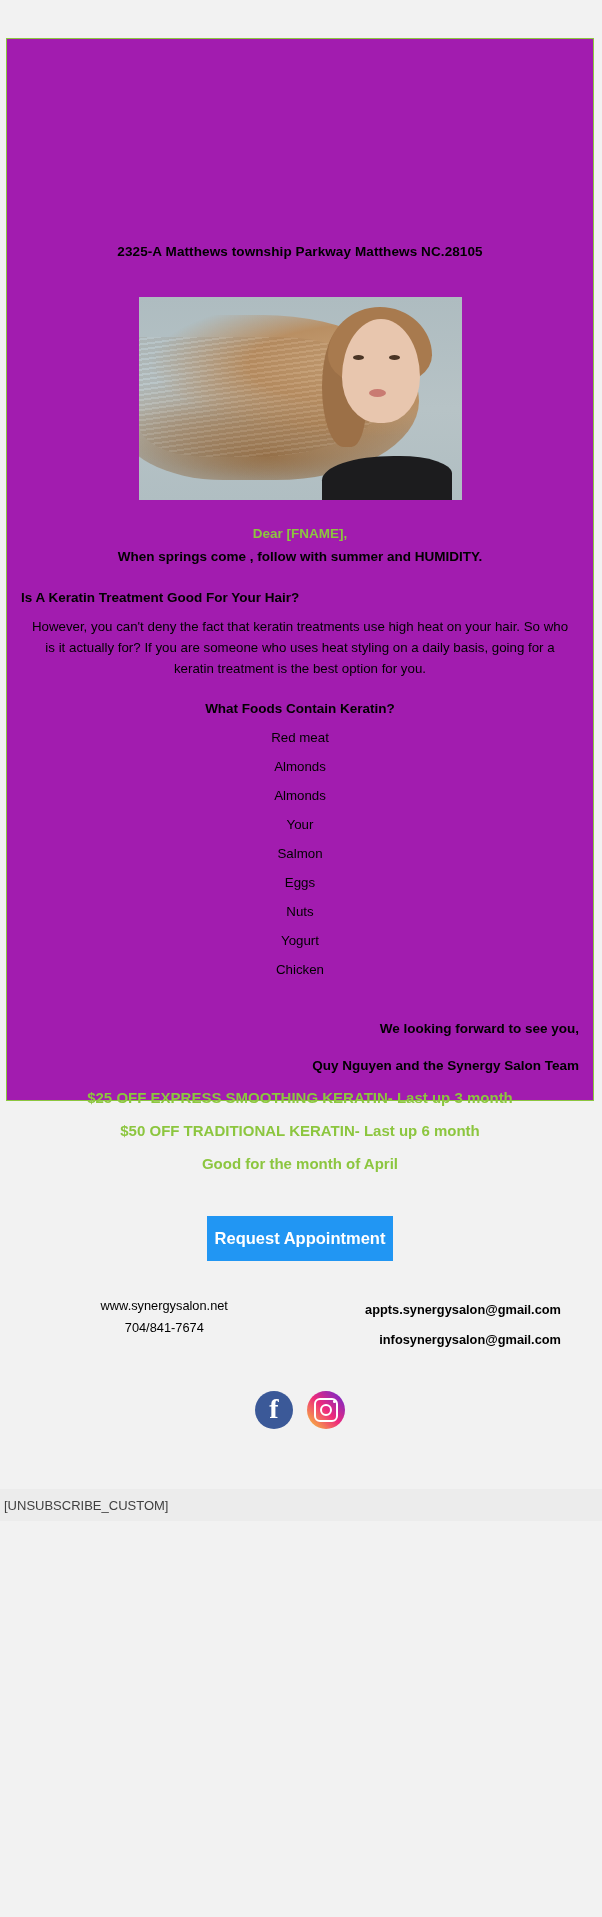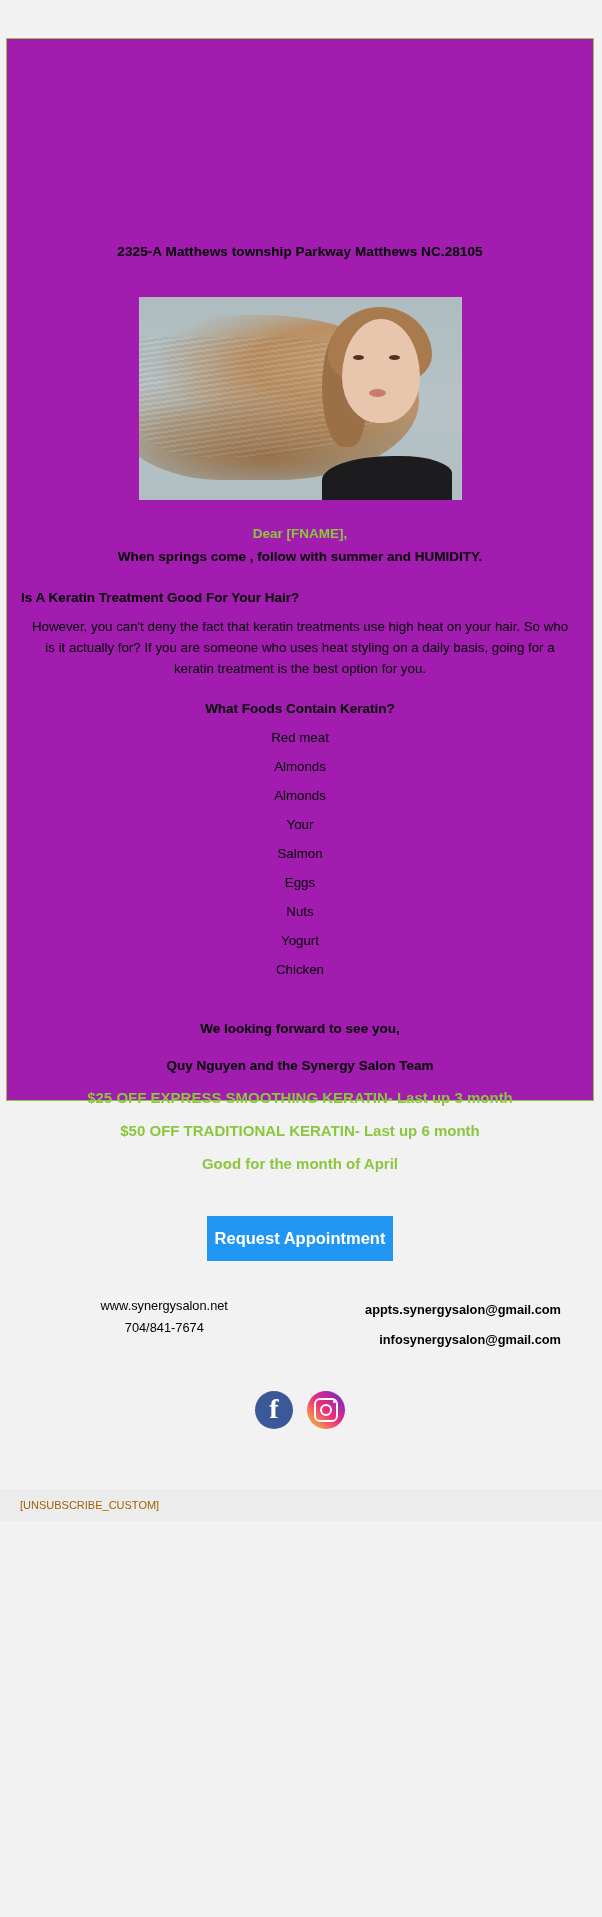--- a/index.html
+++ b/index.html
@@ -169,21 +169,21 @@
     font-size: 13.5px;
     font-weight: bold;
   }
   .food-item {
     margin-top: 14px;
     text-align: center;
     font-size: 13.3px;
   }
   .closing {
     margin-top: 44px;
-    text-align: center;
+    text-align: right;
     font-size: 13.5px;
     font-weight: bold;
   }
   .closing.second {
     margin-top: 22px;
   }
   .offers {
   }
   .offer {
     text-align: center;
@@ -289,23 +289,23 @@
     position: absolute;
     left: 0;
     top: 1489px;
     width: 602px;
     height: 32px;
     background: #ececec;
     display: flex;
     align-items: center;
   }
   .footer-text {
-    font-size: 11px;
-    color: #a16207;
-    padding-left: 20px;
+    font-size: 13px;
+    color: #404040;
+    padding-left: 4px;
     font-family: "Liberation Sans", sans-serif;
   }
 </style>
 </head>
 <body>
 
 <div class="email-frame">
   <div class="inner">
 
     <div class="spacer-top"></div>

